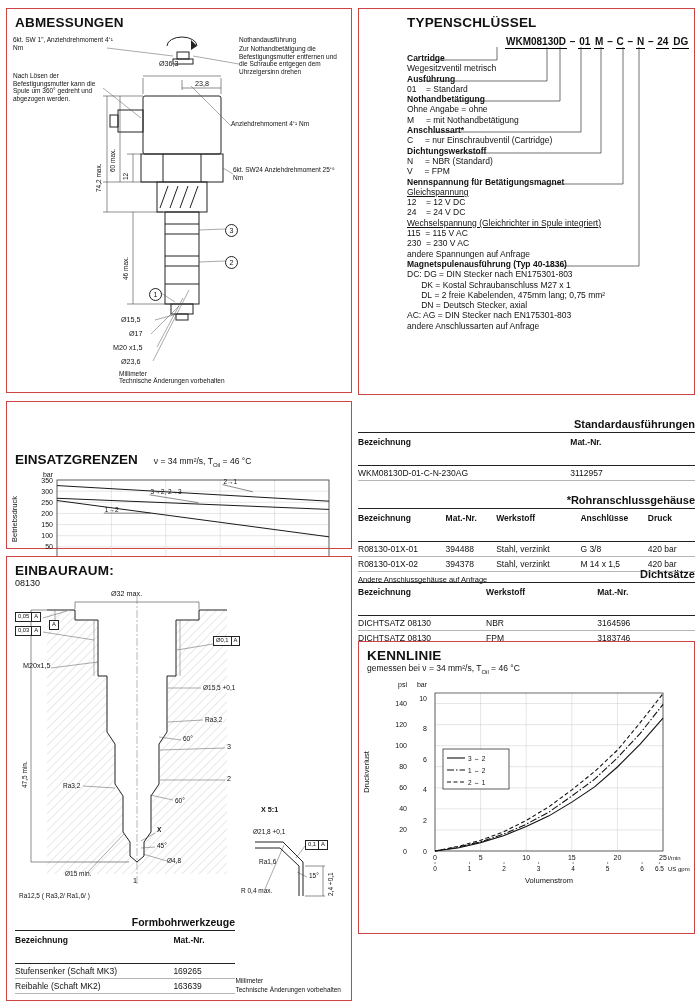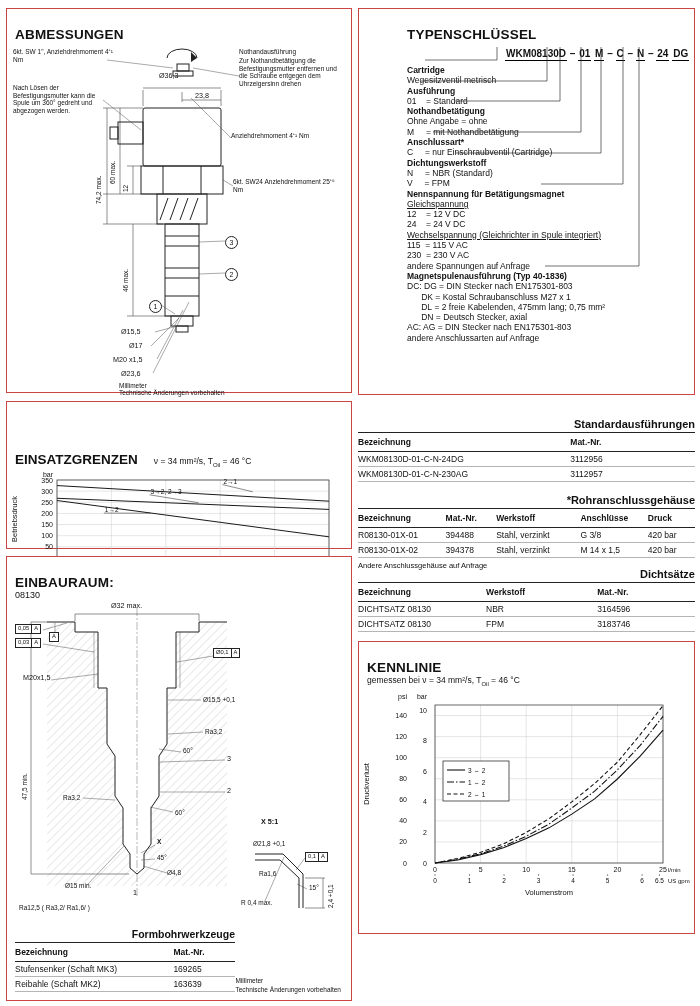--- a/index.html
+++ b/index.html
@@ -1,34 +1,34 @@
 <!DOCTYPE html>
 <html><head>
 <meta charset="utf-8">
 <style>
   html,body{margin:0;padding:0;background:#e8e8e8;}
   body{font-family:"Liberation Sans",sans-serif;color:#111;}
   #page{position:relative;width:700px;height:1006px;background:#ffffff;overflow:hidden;margin:0 auto;}
   .box{position:absolute;border:1px solid #cc4444;background:#fff;box-sizing:border-box;}
   .plain{position:absolute;box-sizing:border-box;}
-  .sec-title{font-size:13.5px;font-weight:bold;padding:6px 8px 2px;letter-spacing:.2px;margin-top:12px;}
+  .sec-title{font-size:13.5px;font-weight:bold;padding:6px 8px 2px;letter-spacing:.2px;}
   .eg-head{display:flex;align-items:baseline;gap:16px;padding:6px 8px 0;margin-top:44px;}
   .sec-title-inline{font-size:13.5px;font-weight:bold;}
   .cond{font-size:8.5px;}
   sub{font-size:6px;}
   .lbl{position:absolute;font-size:6.5px;line-height:1.18;color:#111;}
   .f7{font-size:7.2px;}
   .rot{transform-origin:0 0;transform:rotate(-90deg);white-space:nowrap;}
   .circ{position:absolute;width:11px;height:11px;border:1px solid #222;border-radius:50%;font-size:7px;line-height:11px;text-align:center;background:#fff;}
   .tolbox{position:absolute;display:inline-flex;border:1px solid #222;background:#fff;font-size:5.8px;line-height:7.5px;}
   .tolbox>span{padding:0 2px;}
   .tolbox>span+span{border-left:1px solid #222;}
   .tblhead{font-size:11px;font-weight:bold;margin:0 0 2px;padding-bottom:2px;border-bottom:1px solid #222;text-align:right;}
   .dtable{width:100%;border-collapse:collapse;font-size:8.5px;}
-  .dtable th{text-align:left;font-weight:bold;padding:2px 3px 4px 0;border-bottom:1px solid #222;}
+  .dtable th{text-align:left;font-weight:bold;padding:2px 3px 18px 0;border-bottom:1px solid #222;}
   .dtable td{padding:2px 3px 2px 0;border-bottom:1px solid #b5b5b5;}
   .footnote{font-size:7.5px;margin-top:3px;}
   .ts-content{position:relative;padding:6px 8px;height:100%;box-sizing:border-box;}
   .ts-code{margin:4px 0 6px 98px;font-size:10px;font-weight:bold;white-space:nowrap;}
   .ts-code .seg{border-bottom:1px solid #000;padding:0 1px 1px;}
   .ts-line{font-size:8.5px;line-height:10.3px;white-space:nowrap;}
   .ts-line.b{font-weight:bold;}
   .ts-line.u{text-decoration:underline;}
   .ts-overlay{position:absolute;left:0;top:0;pointer-events:none;}
   #abm-draw{position:relative;height:350px;}
@@ -393,24 +393,20 @@
           <col style="width:37%">
         </colgroup>
       <thead>
           <tr>
         <th>Bezeichnung</th>
         <th>Mat.-Nr.</th>
       </tr>
         </thead>
       <tbody>
 
-      <tr>
-          <td>WKM08130D-01-C-N-24DG</td>
-          <td>3112956</td>
-        </tr>
           <tr>
           <td>WKM08130D-01-C-N-230AG</td>
           <td>3112957</td>
         </tr>
         </tbody>
     </table>
   </section>
 
   <section class="plain" id="rohr-sec" style="left:358px;top:494px;width:337px;">
     <h3 class="tblhead">*Rohranschlussgehäuse</h3>

